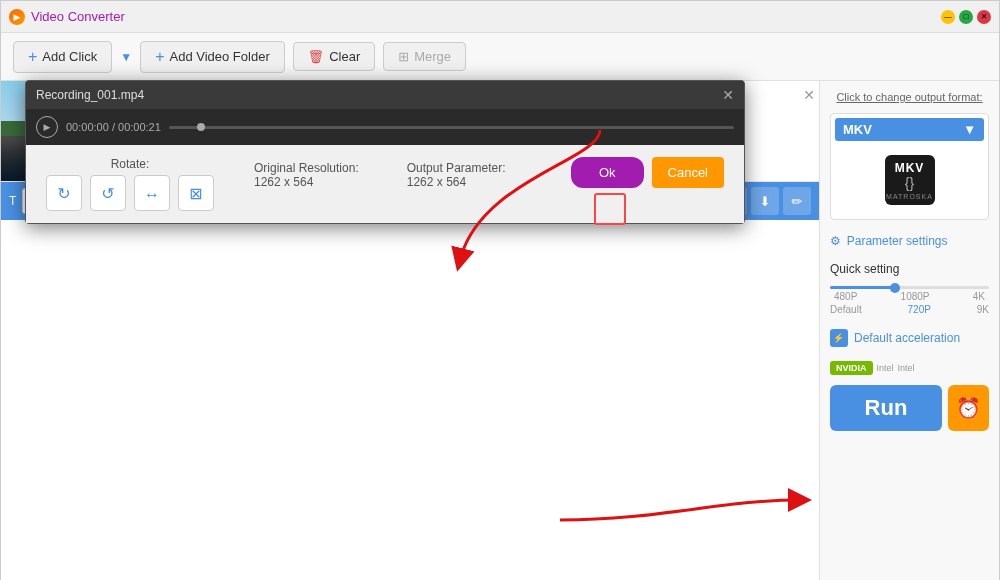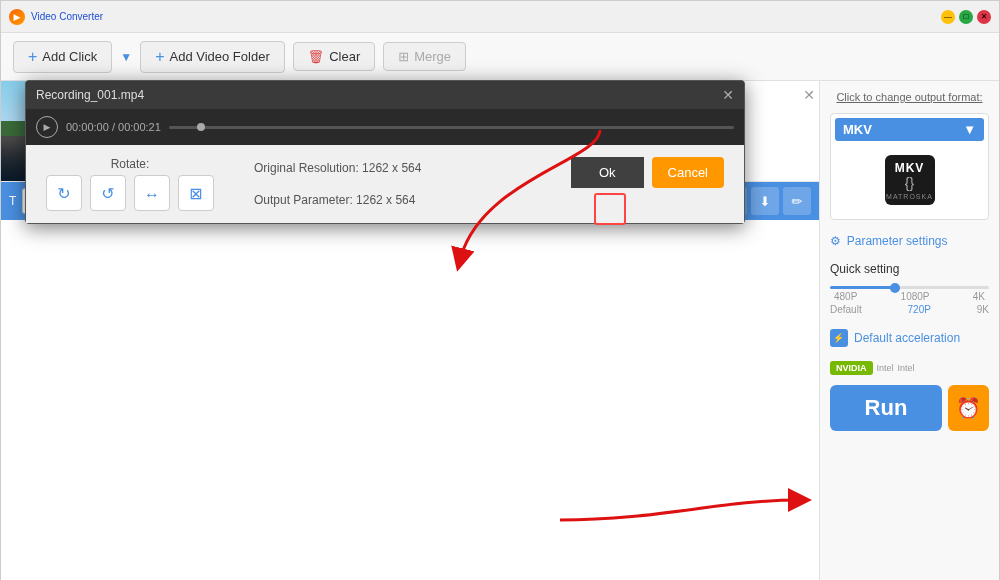--- a/index.html
+++ b/index.html
@@ -26,22 +26,22 @@
     }
     .title-bar-icon {
       width: 16px; height: 16px;
       background: linear-gradient(135deg, #ff6600, #ff9900);
       border-radius: 50%;
       margin-right: 6px;
       display: flex; align-items: center; justify-content: center;
       font-size: 9px; color: white;
     }
     .title-bar-text {
-      font-size: 10px;
-      color: #1d4ed8;
+      font-size: 13px;
+      color: #a21caf;
       flex: 1;
     }
     .title-bar-controls {
       display: flex; gap: 4px;
     }
     .title-btn {
       width: 14px; height: 14px;
       border-radius: 50%;
       border: none;
       cursor: pointer;
@@ -438,31 +438,31 @@
     .rotate-btn {
       width: 36px; height: 36px;
       background: white;
       border: 1px solid #ccc;
       border-radius: 4px;
       cursor: pointer;
       display: flex; align-items: center; justify-content: center;
       font-size: 16px;
       color: #4a90e2;
     }
-    .res-info { display: flex; flex-direction: column; gap: 18px; margin-top: 4px; }
+    .res-info { display: flex; flex-direction: row; gap: 24px; margin-top: 4px; }
     .res-line { font-size: 12px; color: #555; }
     .modal-action-btns {
       display: flex; gap: 8px; margin-left: auto; align-items: flex-end;
       padding-bottom: 4px;
     }
     .ok-btn {
-      background: #404040;
+      background: #a21caf;
       color: white;
       border: none;
-      border-radius: 0;
+      border-radius: 12px;
       padding: 8px 28px;
       font-size: 13px;
       cursor: pointer;
     }
     .cancel-btn {
       background: #ff9800;
       color: white;
       border: none;
       border-radius: 4px;
       padding: 8px 16px;

